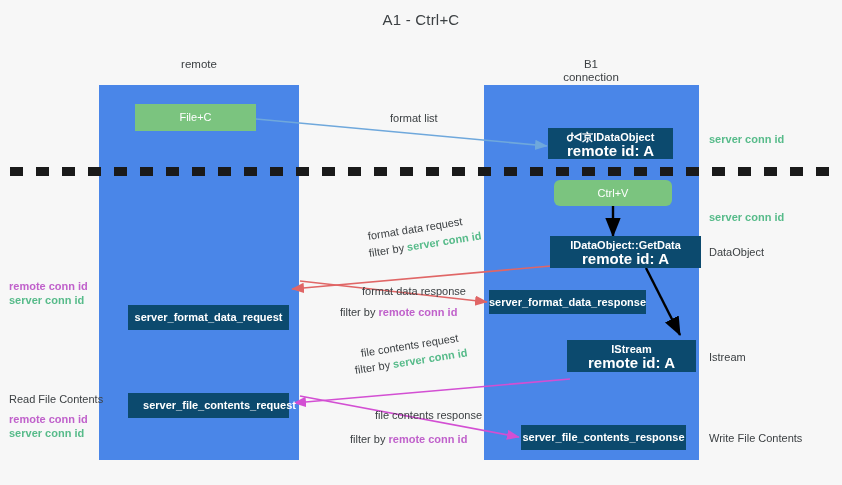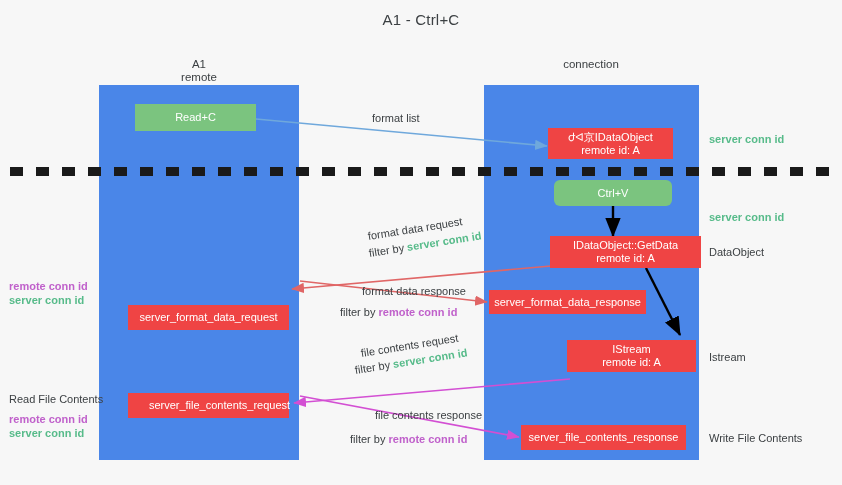--- a/index.html
+++ b/index.html
@@ -71,22 +71,22 @@
     flex-direction: column;
     align-items: center;
     justify-content: center;
     color: #ffffff;
     font-size: 11px;
     line-height: 13px;
     text-align: center;
     z-index: 4;
   }
   .box.green  { background: #7bc47f; }
-  .box.orange { background: #ef4444; }
-  .box .line2 { font-size: 11px; }
+  .box.orange { background: #0c4a6e; font-weight: bold; }
+  .box .line2 { font-size: 15px; }
 
   
   .elabel {
     position: absolute;
     color: #3c4043;
     font-size: 11px;
     line-height: 15px;
     white-space: nowrap;
     z-index: 5;
   }
@@ -116,24 +116,24 @@
   }
 </style>
 </head>
 <body>
 
 <div id="canvas">
 
   <div class="title title-1">A1 - Ctrl+C</div>
 
   <div class="lane-head" style="left:99px; top:58px;">
-    <span class="l1">A1</span>
     <span class="l2">remote</span>
   </div>
   <div class="lane-head" style="left:491px; top:58px;">
+    <span class="l1">B1</span>
     <span class="l2">connection</span>
   </div>
 
   <div class="lane" id="lane-a"></div>
   <div class="lane" id="lane-b"></div>
 
   <svg id="arrows" viewBox="0 0 842 485" width="842" height="485" xmlns="http://www.w3.org/2000/svg">
     <defs>
       <marker id="ah-blue" markerWidth="9" markerHeight="9" refX="7.5" refY="3.2" orient="auto">
         <path d="M0,0 L8,3.2 L0,6.4 z" fill="#6fa8dc"></path>
@@ -164,21 +164,21 @@
     <line x1="300" y1="396" x2="519" y2="437" stroke="#d34fd3" stroke-width="1.6" marker-end="url(#ah-magenta)"></line>
   </svg>
 
   <div class="divider">
     <svg width="822" height="9" viewBox="0 0 822 9" xmlns="http://www.w3.org/2000/svg">
       <line x1="0" y1="4.5" x2="822" y2="4.5" stroke="#1a1a1a" stroke-width="9" stroke-dasharray="13 13"></line>
     </svg>
   </div>
 
   <div class="box green" style="left:135px; top:104px; width:121px; height:27px;">
-    <span>Read+C</span>
+    <span>File+C</span>
   </div>
 
   <div class="box orange" style="left:548px; top:128px; width:125px; height:31px;">
     <span>ժᐊ京ІDataObject</span>
     <span class="line2">remote id: A</span>
   </div>
 
   <div class="box green" style="left:554px; top:180px; width:118px; height:26px;border-radius:6px;">
     <span>Ctrl+V</span>
   </div>
@@ -202,21 +202,21 @@
   </div>
 
   <div class="box orange" style="left:128px; top:393px; width:161px; height:25px;padding-left:22px;">
     <span>server_file_contents_request</span>
   </div>
 
   <div class="box orange" style="left:521px; top:425px; width:165px; height:25px;">
     <span>server_file_contents_response</span>
   </div>
 
-  <div class="elabel" style="left:372px; top:111px;">format list</div>
+  <div class="elabel" style="left:390px; top:111px;">format list</div>
 
   <div class="elabel rot-up" style="left:368px; top:229px;">format data request</div>
   <div class="elabel rot-up" style="left:369px; top:246px;">
     <span>filter by </span><span class="green-txt">server conn id</span>
   </div>
 
   <div class="elabel" style="left:362px; top:284px;">format data response</div>
   <div class="elabel" style="left:340px; top:305px;">
     <span>filter by </span><span class="purple-txt">remote conn id</span>
   </div>

